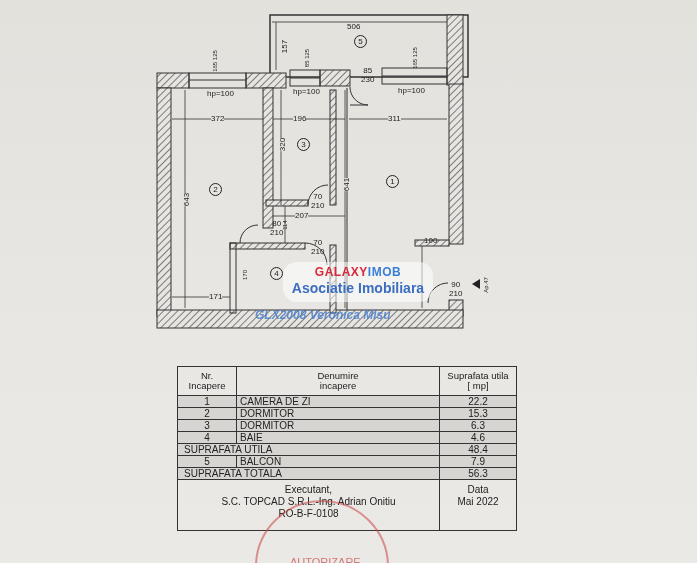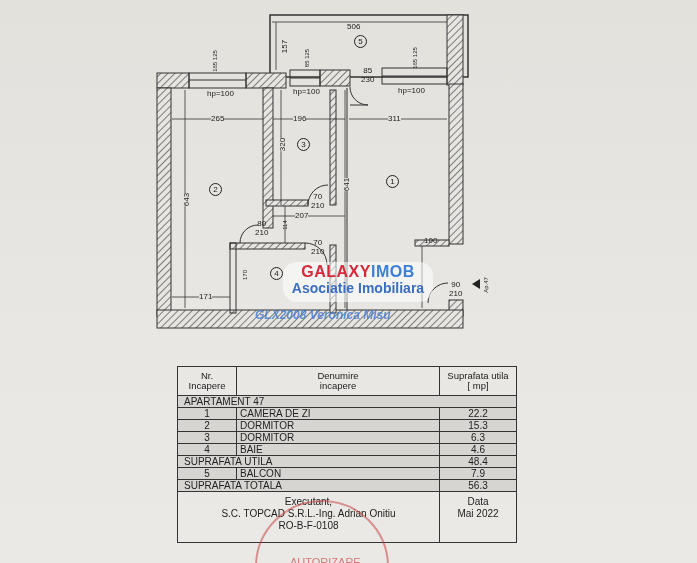--- a/index.html
+++ b/index.html
@@ -8,21 +8,21 @@
   svg.plan{position:absolute;left:0;top:0;}
   .lbl{position:absolute;font-size:8px;color:#222;white-space:nowrap;}
   .tbl{position:absolute;left:177px;top:366px;width:340px;border-collapse:collapse;font-size:10px;}
   .tbl td{border:1px solid #333;padding:0 3px;height:11px;line-height:11px;}
   .tbl .hdr td{height:28px;text-align:center;font-size:9.5px;line-height:10px;}
   .tbl .grey td{background:#d6d5d1;}
   .c1{width:52px;text-align:center;}
   .c3{width:70px;text-align:center;}
   .foot td{height:46px;text-align:center;vertical-align:top;padding-top:4px;font-size:10px;line-height:12px;}
   .wm{position:absolute;left:283px;top:262px;width:150px;height:40px;background:rgba(255,255,255,0.55);border-radius:14px;text-align:center;}
-  .wm .brand{font-weight:bold;font-size:16px;letter-spacing:0.5px;line-height:20px;}
+  .wm .brand{font-weight:bold;font-size:12px;letter-spacing:0.5px;line-height:20px;}
   .wm .brand .g{color:#d8293b;}
   .wm .brand .b{color:#3b7fd6;}
   .wm .sub{font-weight:bold;font-size:14px;color:#3b6ec0;line-height:12px;}
   .wm2{position:absolute;left:255px;top:308px;font-weight:bold;font-style:italic;font-size:12px;color:#4a7fd0;opacity:0.85;}
   .stamp{position:absolute;left:255px;top:500px;width:130px;height:130px;border:2px solid rgba(200,70,70,0.55);border-radius:50%;}
   .stamp-text{position:absolute;left:290px;top:556px;font-size:11px;color:rgba(200,70,70,0.7);}
   .num{position:absolute;width:11px;height:11px;border:1px solid #222;border-radius:50%;font-size:8px;line-height:11px;text-align:center;}
 </style>
 </head>
 <body>
@@ -96,36 +96,36 @@
 125</span>
   <span class="lbl" style="left:298px;top:55px;font-size:6px;transform:rotate(-90deg);">85
 125</span>
   <span class="lbl" style="left:404px;top:55px;font-size:6px;transform:rotate(-90deg);">165
 125</span>
   <span class="lbl" style="left:361px;top:66px;white-space:pre;line-height:9px;text-align:center;">85
 230</span>
   <span class="lbl" style="left:207px;top:89px;">hp=100</span>
   <span class="lbl" style="left:293px;top:87px;">hp=100</span>
   <span class="lbl" style="left:398px;top:86px;">hp=100</span>
-  <span class="lbl" style="left:211px;top:114px;background:#e4e3df;">265</span>
+  <span class="lbl" style="left:211px;top:114px;background:#e4e3df;">372</span>
   <span class="lbl" style="left:293px;top:114px;background:#e4e3df;">196</span>
   <span class="lbl" style="left:388px;top:114px;background:#e4e3df;">311</span>
   <span class="lbl" style="left:180px;top:195px;transform:rotate(-90deg);background:#e4e3df;">643</span>
   <span class="lbl" style="left:276px;top:140px;transform:rotate(-90deg);background:#e4e3df;">320</span>
   <span class="lbl" style="left:340px;top:180px;transform:rotate(-90deg);background:#e4e3df;">641</span>
   <span class="lbl" style="left:311px;top:192px;white-space:pre;line-height:9px;text-align:center;">70
 210</span>
-  <span class="lbl" style="left:255px;top:219px;white-space:pre;line-height:9px;text-align:center;">80
+  <span class="lbl" style="left:270px;top:219px;white-space:pre;line-height:9px;text-align:center;">80
 210</span>
   <span class="lbl" style="left:295px;top:211px;background:#e4e3df;">207</span>
   <span class="lbl" style="left:280px;top:222px;font-size:6px;transform:rotate(-90deg);">114</span>
   <span class="lbl" style="left:311px;top:238px;white-space:pre;line-height:9px;text-align:center;">70
 210</span>
   <span class="lbl" style="left:240px;top:272px;font-size:6px;transform:rotate(-90deg);">170</span>
-  <span class="lbl" style="left:199px;top:292px;background:#e4e3df;">171</span>
+  <span class="lbl" style="left:209px;top:292px;background:#e4e3df;">171</span>
   <span class="lbl" style="left:424px;top:236px;">100</span>
   <span class="lbl" style="left:449px;top:280px;white-space:pre;line-height:9px;text-align:center;">90
 210</span>
   <span class="lbl" style="left:478px;top:282px;font-size:6px;transform:rotate(-90deg);">Ap.47</span>
 
   <span class="num" style="left:386px;top:175px;">1</span>
   <span class="num" style="left:209px;top:183px;">2</span>
   <span class="num" style="left:297px;top:138px;">3</span>
   <span class="num" style="left:270px;top:267px;">4</span>
   <span class="num" style="left:354px;top:35px;">5</span>
@@ -138,23 +138,20 @@
 
   <table class="tbl">
     <tbody>
         <tr class="hdr">
       <td class="c1" style="white-space:pre-line;">Nr.
 Incapere</td>
       <td style="white-space:pre-line;">Denumire
 incapere</td>
       <td class="c3" style="white-space:pre-line;">Suprafata utila
 [ mp]</td>
-    </tr>
-    <tr class="grey">
-      <td colspan="3" style="padding-left:6px;">APARTAMENT 47</td>
     </tr>
     <tr class="grey">
       <td class="c1">1</td>
       <td>CAMERA DE ZI</td>
       <td class="c3">22.2</td>
     </tr>
     <tr class="grey">
       <td class="c1">2</td>
       <td>DORMITOR</td>
       <td class="c3">15.3</td>

